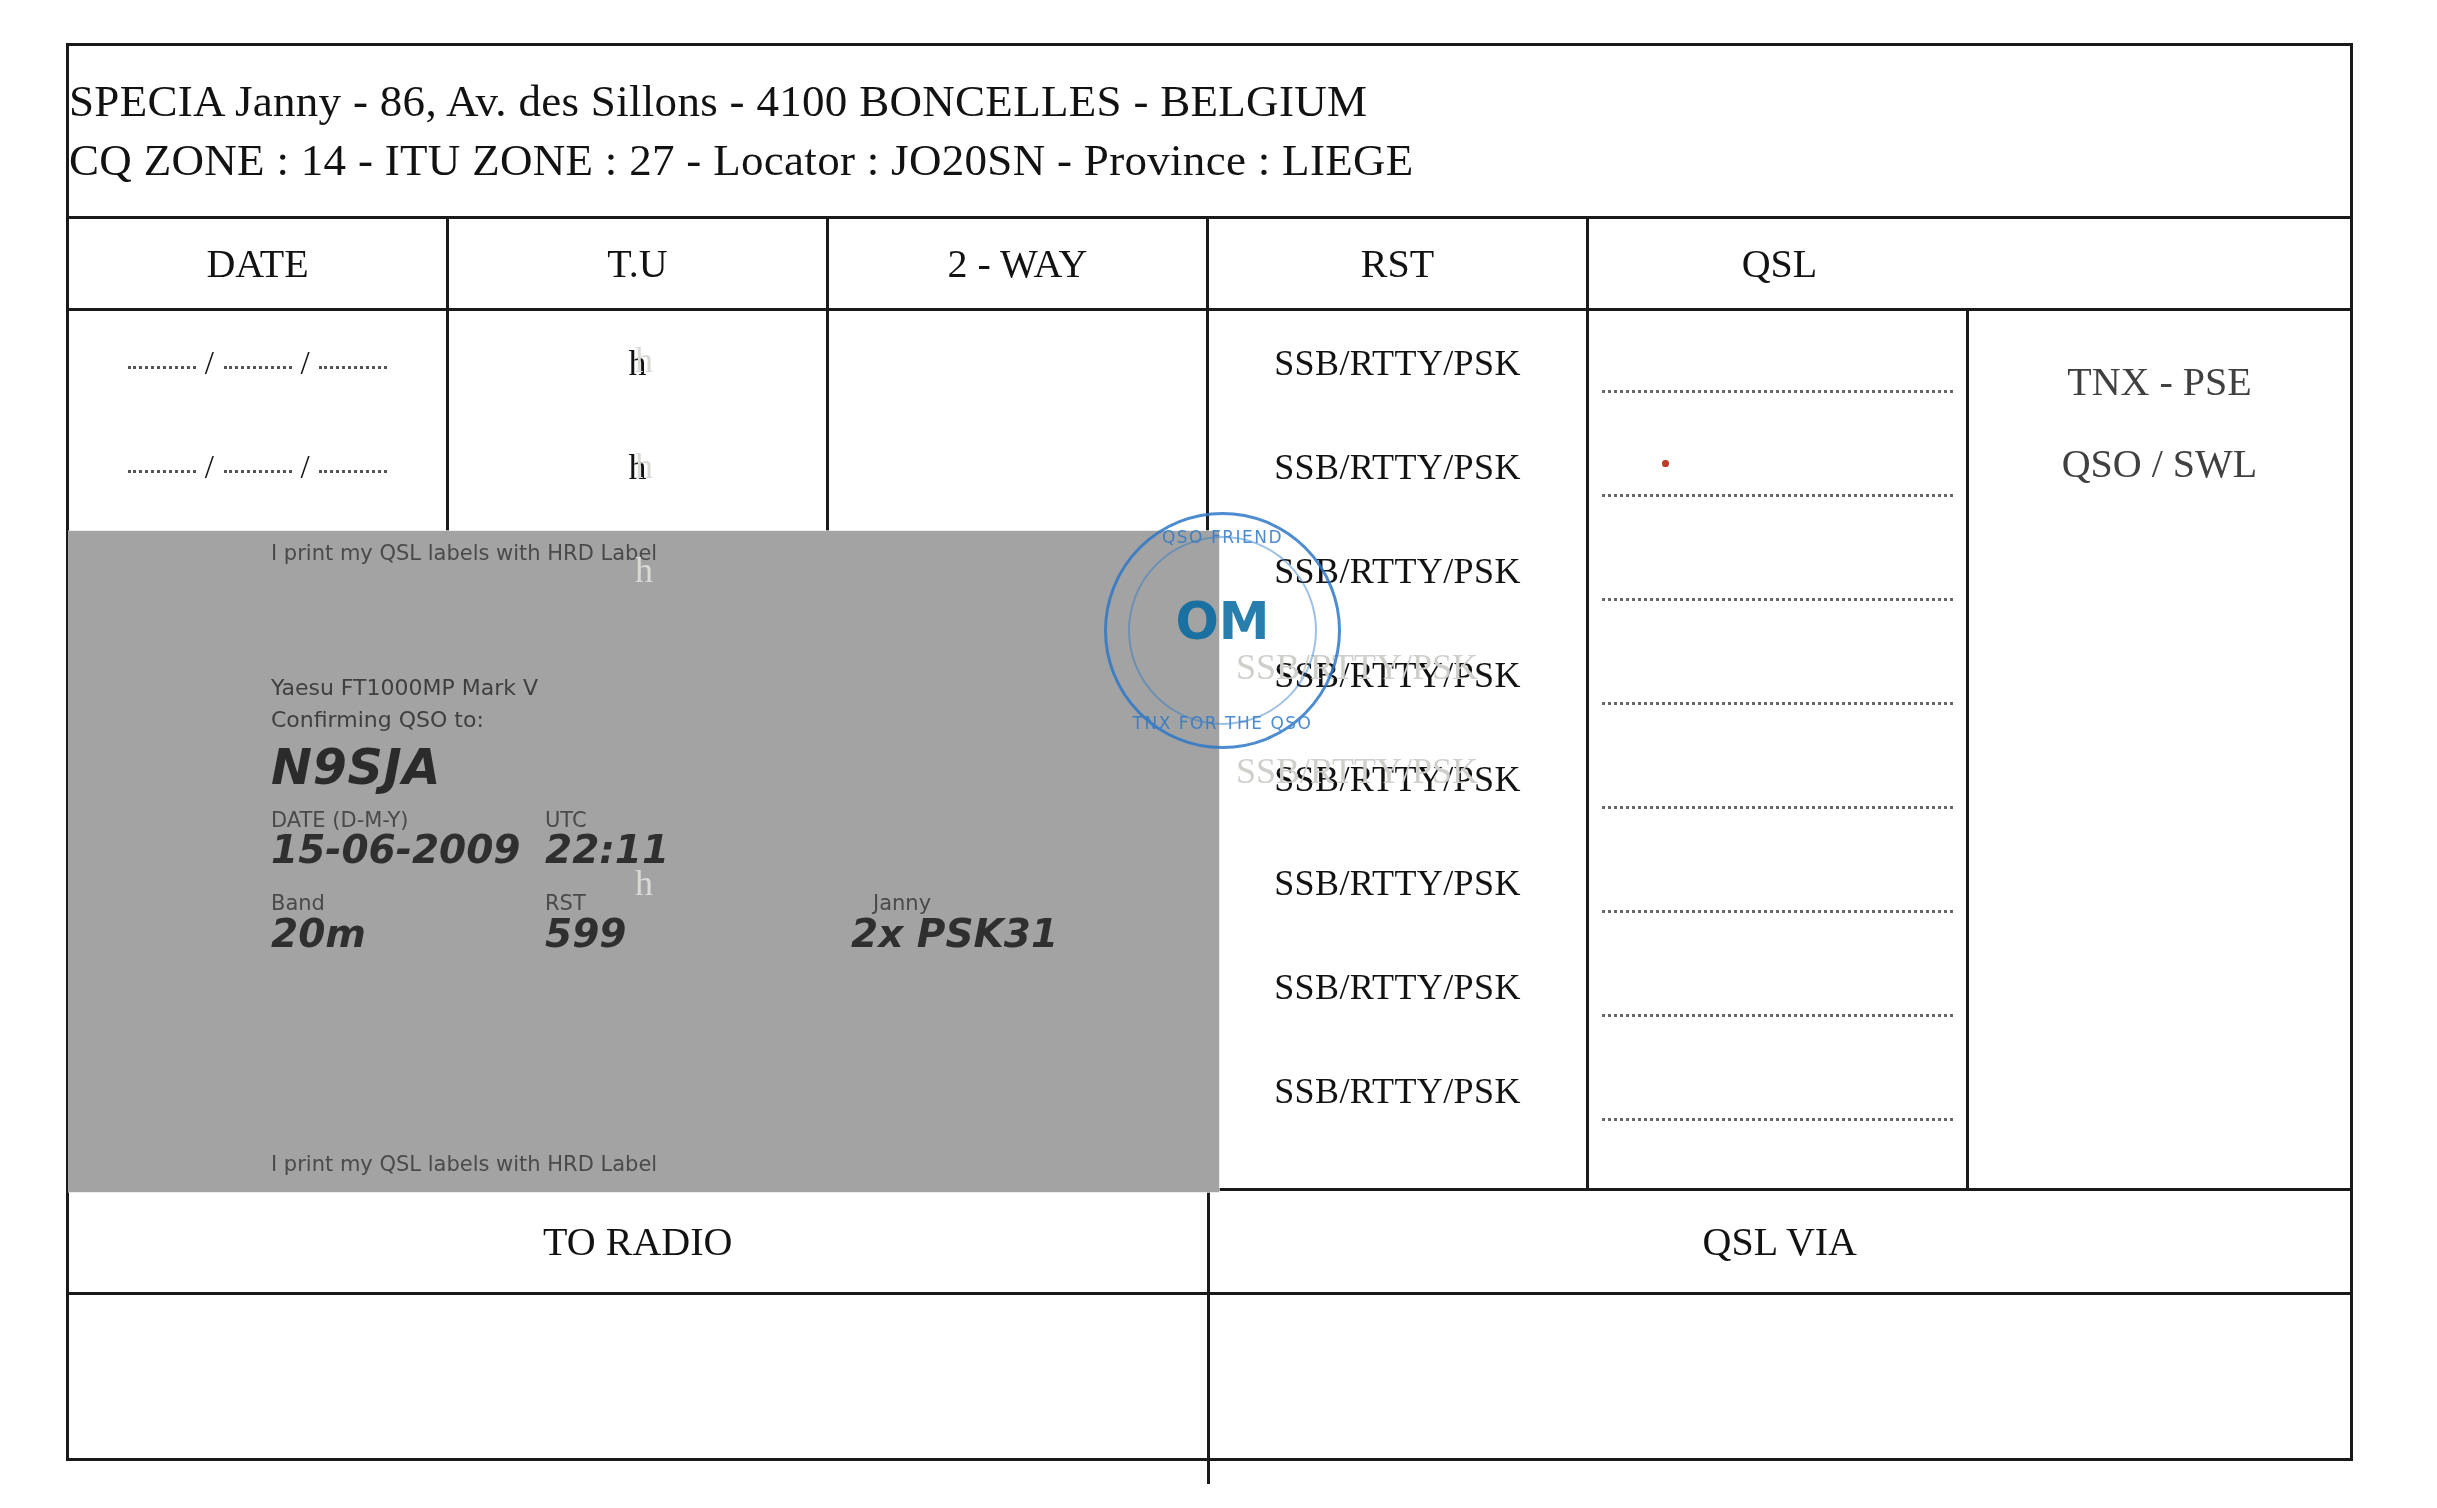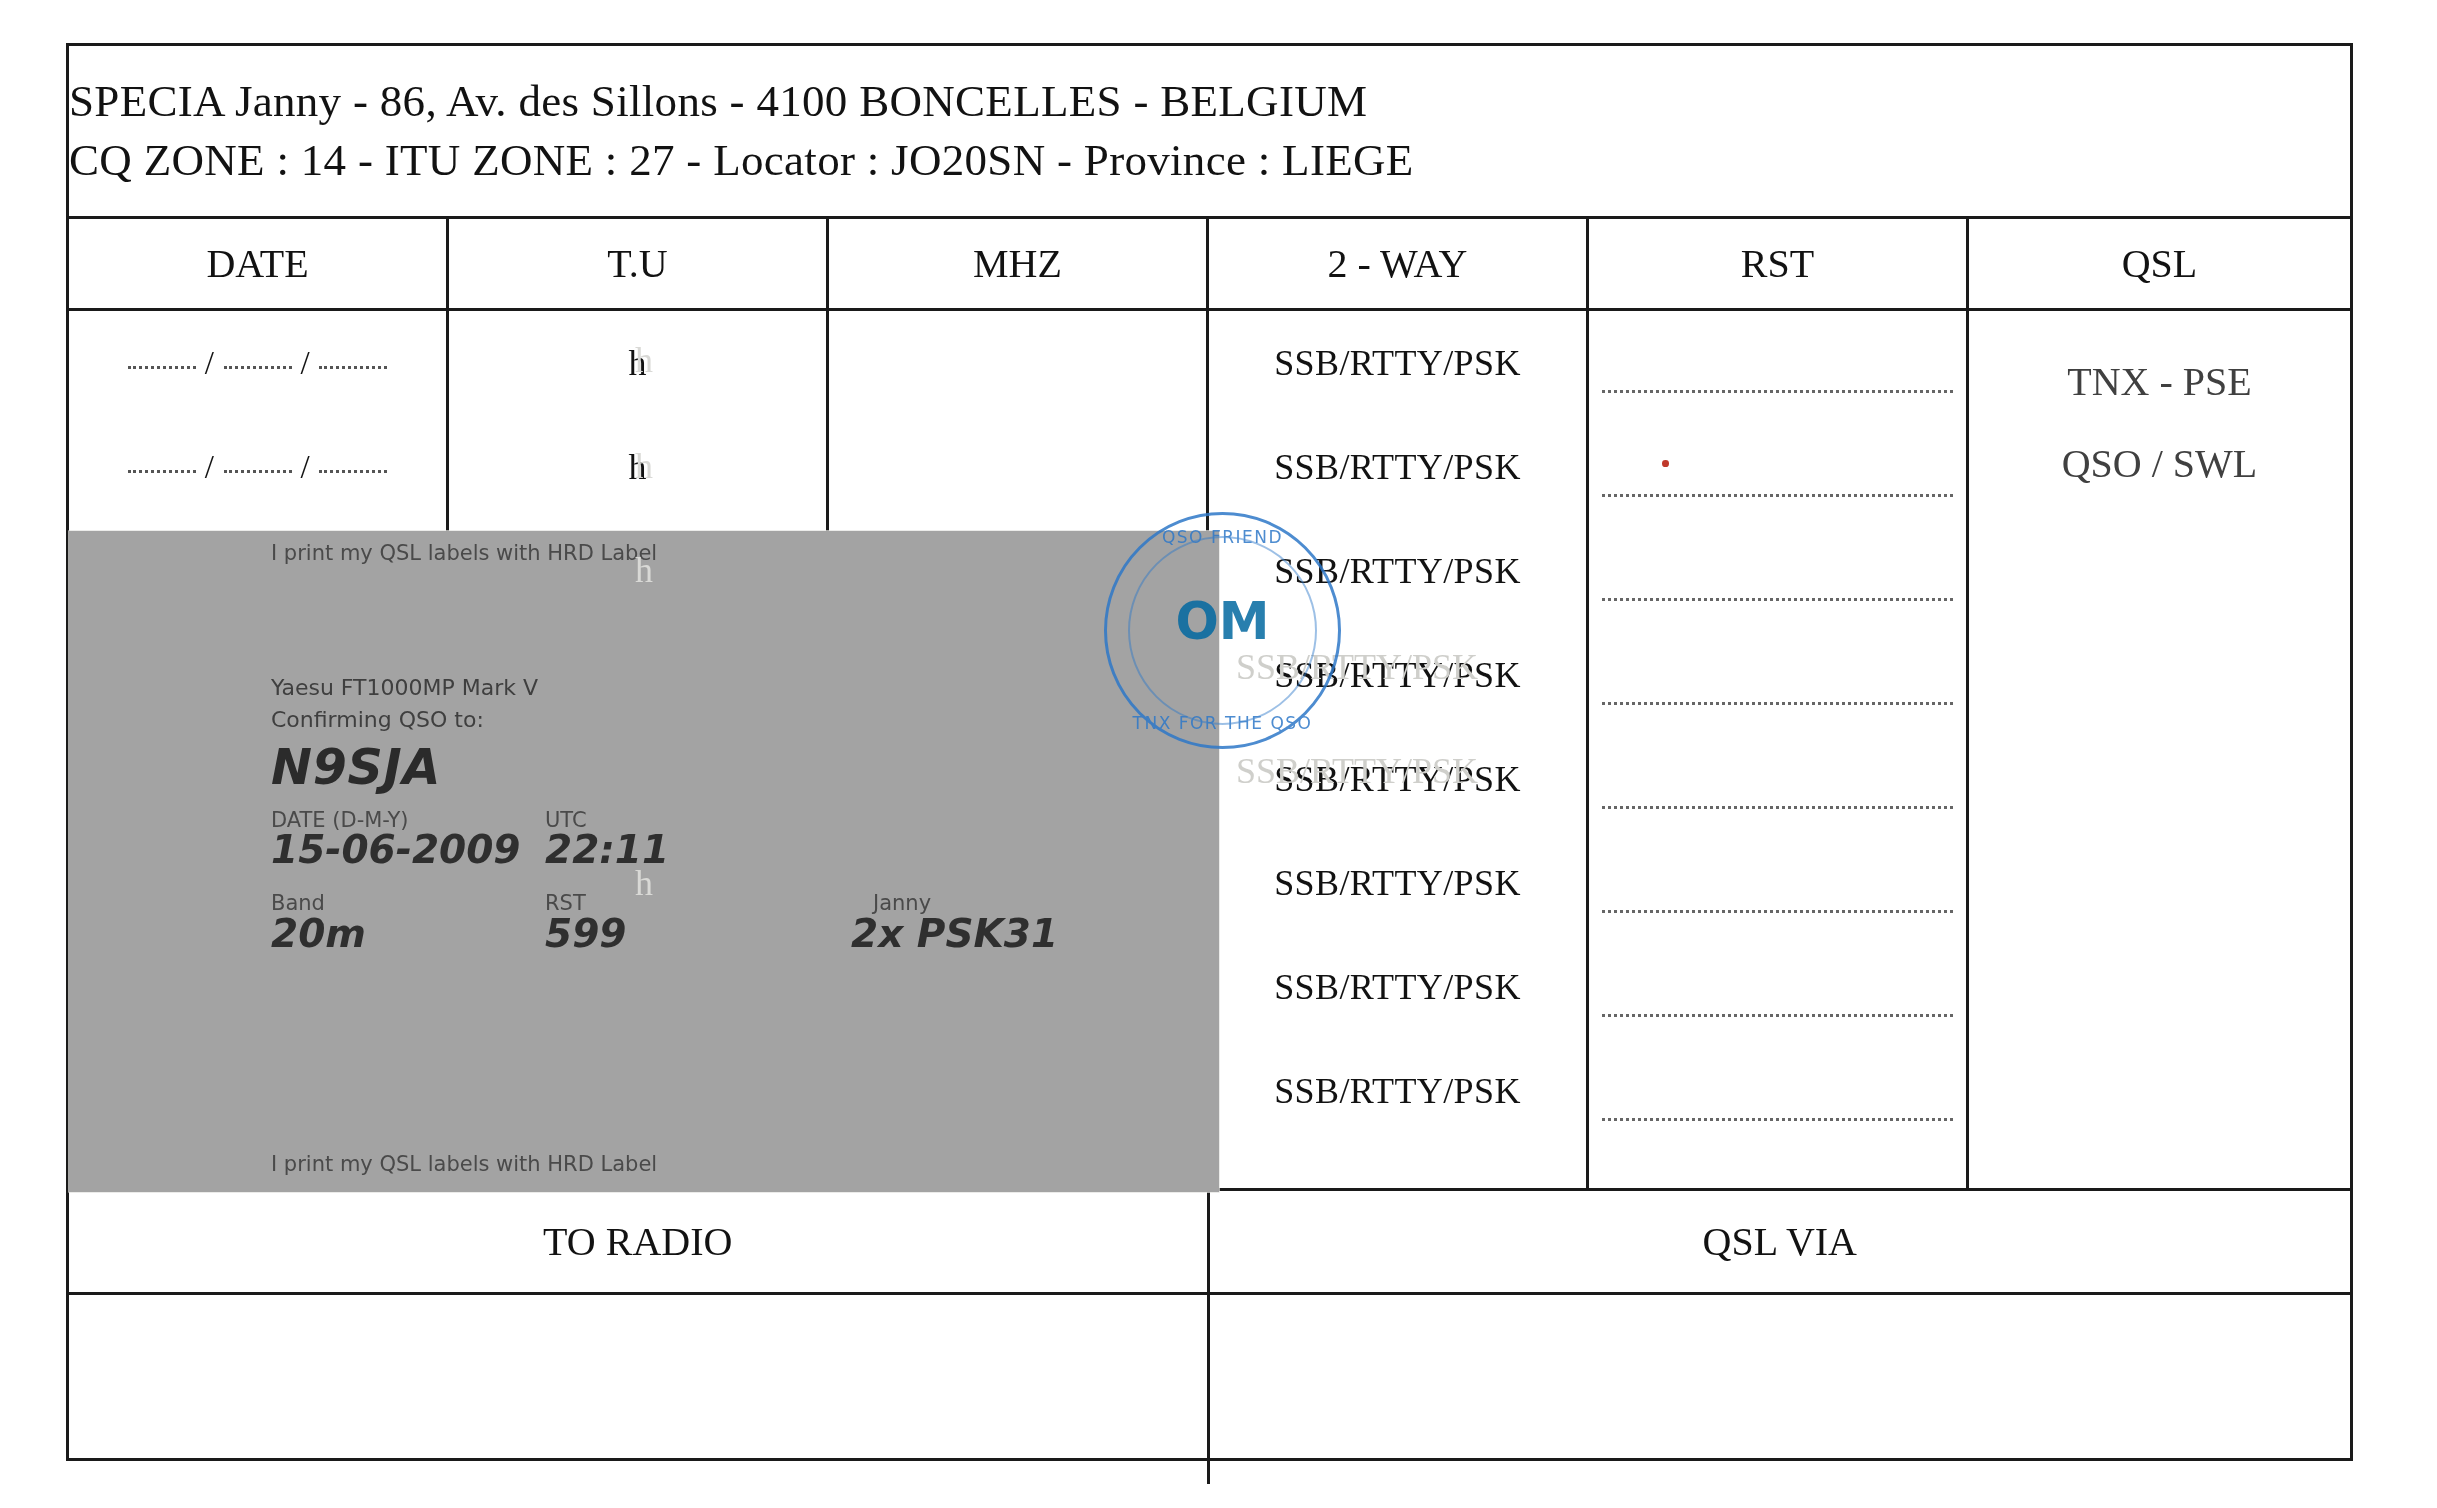--- a/index.html
+++ b/index.html
@@ -306,21 +306,20 @@
 <div id="card">
 
   <div class="header">
     <div class="header-line">SPECIA Janny - 86, Av. des Sillons - 4100 BONCELLES - BELGIUM</div>
     <div class="header-line">CQ ZONE : 14 - ITU ZONE : 27 - Locator : JO20SN - Province : LIEGE</div>
   </div>
 
   <div class="cols head-row">
     <div class="col-head c-date">DATE</div>
     <div class="col-head c-tu">T.U</div>
-    <div class="col-head c-mhz">MHZ</div>
     <div class="col-head c-way">2 - WAY</div>
     <div class="col-head c-rst">RST</div>
     <div class="col-head c-qsl last">QSL</div>
   </div>
 
   <div class="log-body">
     <div class="log-cols">
 
       <div class="log-col c-date">
         <div class="row">

